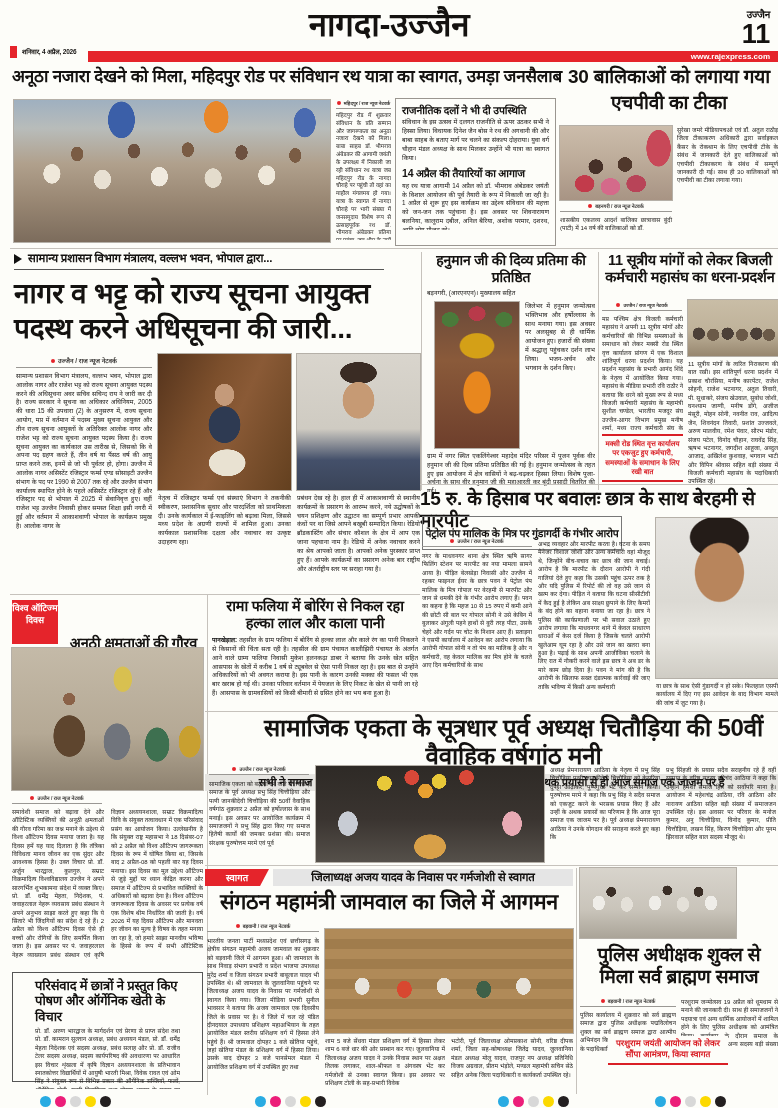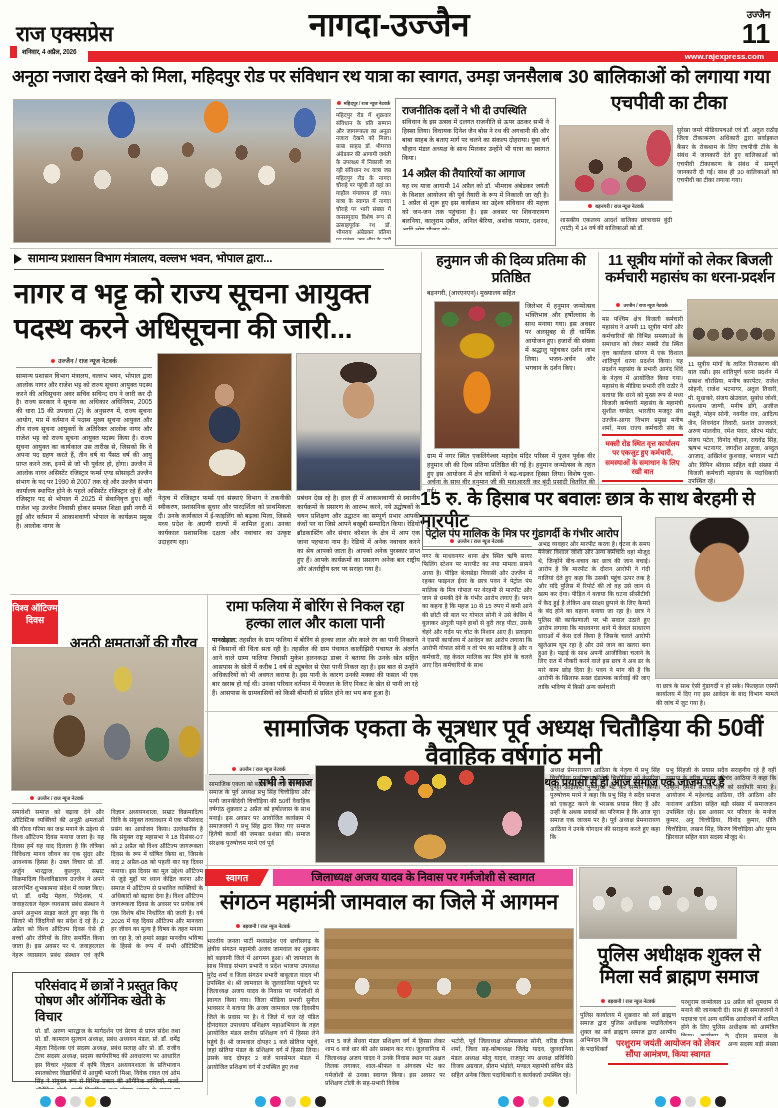--- a/index.html
+++ b/index.html
@@ -107,28 +107,27 @@
     radial-gradient(8px 8px at 20% 34%,#3a2e26 0 60%,transparent 62%),
     radial-gradient(8px 8px at 56% 32%,#3a2e26 0 60%,transparent 62%),
     radial-gradient(8px 8px at 76% 34%,#3a2e26 0 60%,transparent 62%),
     linear-gradient(180deg,#d8d4cc 0%,#c9c4ba 60%,#aaa498 100%);}
 </style>
 </head>
 <body>
 
 <div class="page">
 
-  <div class="abs hd" style="left:16px;top:22px;width:140px;font-size:21px;">राज एक्सप्रेस</div>
   <div class="abs" style="left:10px;top:46px;width:7px;height:12px;background:#e5242b;"></div>
   <div class="abs hd" style="left:22px;top:48px;width:110px;font-size:6.5px;">शनिवार, 4 अप्रैल, 2026</div>
   <div class="abs hd" style="left:239px;top:6px;width:300px;font-size:33px;text-align:center;">नागदा-उज्जैन</div>
   <div class="abs hd" style="left:714px;top:9px;width:56px;font-size:10px;text-align:right;">उज्जैन</div>
   <div class="abs hd" style="left:714px;top:19px;width:56px;font-size:27px;text-align:right;">11</div>
   <div class="abs" style="left:88px;top:51px;width:690px;height:11px;background:#e5242b;">
-    <div style="position:absolute;right:14px;top:1px;color:#fff;font-weight:bold;font-size:8px;padding-left:17px;">www.rajexpress.com</div>
+    <div style="position:absolute;right:8px;top:1px;color:#fff;font-weight:bold;font-size:8px;padding-left:17px;">www.rajexpress.com</div>
   </div>
 
   <div class="abs hd" style="left:12px;top:67px;width:550px;font-size:17px;">अनूठा नजारा देखने को मिला, महिदपुर रोड पर संविधान रथ यात्रा का स्वागत, उमड़ा जनसैलाब</div>
 
   <div class="abs ph ph-crowd" style="left:14px;top:100px;width:316px;height:142px;"></div>
   <div class="abs" style="left:336px;top:100px;width:55px;height:145px;">
     <div class="byline" style="font-size:4.8px;">
         <span class="dot"></span>
         <span>महिदपुर / राज न्यूज नेटवर्क</span>
       </div>
@@ -242,21 +241,21 @@
     <div class="ph ph-party abs" style="left:111px;top:52px;width:228px;height:96px;"></div>
     <div class="t6 abs" style="left:345px;top:52px;width:110px;height:96px;overflow:hidden;font-size:6px;">अध्यक्ष प्रेमनारायण आठिया के नेतृत्व में प्रभु सिंह चित्तौड़िया पत्नी जानकीदेवी चित्तौड़िया को केसरिया दुपट्टा ओढ़ाकर, पुष्पगुच्छ भेंट कर सम्मान किया। पुरुषोत्तम मरमे ने कहा कि प्रभु सिंह ने सदैव समाज को एकजुट करने के भरसक प्रयास किए हैं और उन्हीं के अथक प्रयासों का परिणाम है कि आज पूरा समाज एक जाजम पर है। पूर्व अध्यक्ष प्रेमनारायण आठिया ने उनके योगदान की सराहना करते हुए कहा कि</div>
     <div class="t6 abs" style="left:461px;top:52px;width:110px;height:96px;overflow:hidden;font-size:6px;">प्रभु सिंहजी के प्रयास सदैव सराहनीय रहे हैं वहीं सम्मान के वरिष्ठ सदस्य हरिचंद आठिया ने कहा कि उन्होंने हमेशा समाज हित को सर्वोपरि माना है। आयोजन में महेशचंद्र आठिया, रवि आठिया और नारायण आठिया सहित बड़ी संख्या में समाजजन उपस्थित रहे। इस अवसर पर परिवार के मनोज कुमार, अनु चित्तौड़िया, विनोद कुमार, प्रीति चित्तौड़िया, लखन सिंह, किरण चित्तौड़िया और पूनम झिरवाल सहित बाल सदस्य मौजूद थे।</div>
   </div>
 
   <div class="abs rule" style="left:205px;top:865px;width:573px;height:1px;"></div>
   <div class="abs rule" style="left:576px;top:868px;width:1px;height:226px;"></div>
 
   <div class="abs" style="left:205px;top:869px;width:368px;height:210px;">
     <div class="redbox abs" style="left:0;top:0;width:64px;height:17px;font-size:9.5px;line-height:17px;clip-path:polygon(0 0,100% 0,86% 100%,0 100%);">स्वागत</div>
-    <div class="hd abs" style="left:68px;top:0;width:300px;height:17px;font-size:11.5px;text-align:center;background:#ec4899;line-height:17px;">जिलाध्यक्ष अजय यादव के निवास पर गर्मजोशी से स्वागत</div>
+    <div class="hd abs" style="left:68px;top:0;width:300px;height:17px;font-size:11.5px;text-align:center;background:#e5e5e5;line-height:17px;">जिलाध्यक्ष अजय यादव के निवास पर गर्मजोशी से स्वागत</div>
     <div class="hd abs" style="left:0;top:21px;width:368px;font-size:21.5px;text-align:center;">संगठन महामंत्री जामवाल का जिले में आगमन</div>
     <div class="byline abs" style="left:2px;top:54px;width:112px;font-size:5px;">
         <span class="dot"></span>
         <span>बड़वानी / राज न्यूज नेटवर्क</span>
       </div>
     <div class="t6 abs" style="left:2px;top:68px;width:112px;height:168px;overflow:hidden;font-size:6px;">भारतीय जनता पार्टी मध्यप्रदेश एवं छत्तीसगढ़ के क्षेत्रीय संगठन महामंत्री अजय जामवाल का शुक्रवार को बड़वानी जिले में आगमन हुआ। श्री जामवाल के साथ निवाड़ संभाग प्रभारी व प्रदेश भाजपा उपाध्यक्ष मुरेंद्र शर्मा व जिला संगठन प्रभारी बाबूलाल यादव भी उपस्थित थे। श्री जामवाल के जुलवानिया पहुंचने पर जिलाध्यक्ष अजय यादव के निवास पर गर्मजोशी से स्वागत किया गया। जिला मीडिया प्रभारी सुनील भावसार ने बताया कि अजय जामवाल एक दिवसीय जिले के प्रवास पर है। वे जिले में चल रहे पंडित दीनदयाल उपाध्याय प्रशिक्षण महाअभियान के तहत आयोजित मंडल स्तरीय प्रशिक्षण वर्ग में हिस्सा लेने पहुंचे हैं। श्री जामवाल दोपहर 1 बजे खेतिया पहुंचे, जहां खेतिया मंडल के प्रशिक्षण वर्ग में हिस्सा लिया। उसके बाद दोपहर 3 बजे पानसेमल मंडल में आयोजित प्रशिक्षण वर्ग में उपस्थित हुए तथा</div>
     <div class="ph ph-group abs" style="left:120px;top:60px;width:248px;height:104px;"></div>
     <div class="t6 abs" style="left:120px;top:168px;width:120px;height:68px;overflow:hidden;font-size:6px;">शाम 5 बजे सेंधवा मंडल प्रशिक्षण वर्ग में हिस्सा लेकर शाम 6 बजे धार की ओर प्रस्थान कर गए। जुलवानिया में जिलाध्यक्ष अजय यादव ने उनके निवास स्थान पर अक्षत तिलक लगाकर, शाल-श्रीफल व अंगवस्त्र भेंट कर गर्मजोशी से उनका स्वागत किया। इस अवसर पर प्रशिक्षण टोली के सह-प्रभारी विवेक</div>
     <div class="t6 abs" style="left:246px;top:168px;width:122px;height:68px;overflow:hidden;font-size:6px;">भटोरी, पूर्व जिलाध्यक्ष ओमप्रकाश सोनी, वरिष्ठ दीपक शर्मा, जिला सह-कोषाध्यक्ष जितेंद्र यादव, जुलवानिया मंडल अध्यक्ष मोलु यादव, राजपुर नप अध्यक्ष प्रतिनिधि विजय अग्रवाल, प्रीतम भंड़ोले, मण्डल महामंत्री सचिन सेठे सहित अनेक जिला पदाधिकारी व कार्यकर्ता उपस्थित रहे।</div>
   </div>

